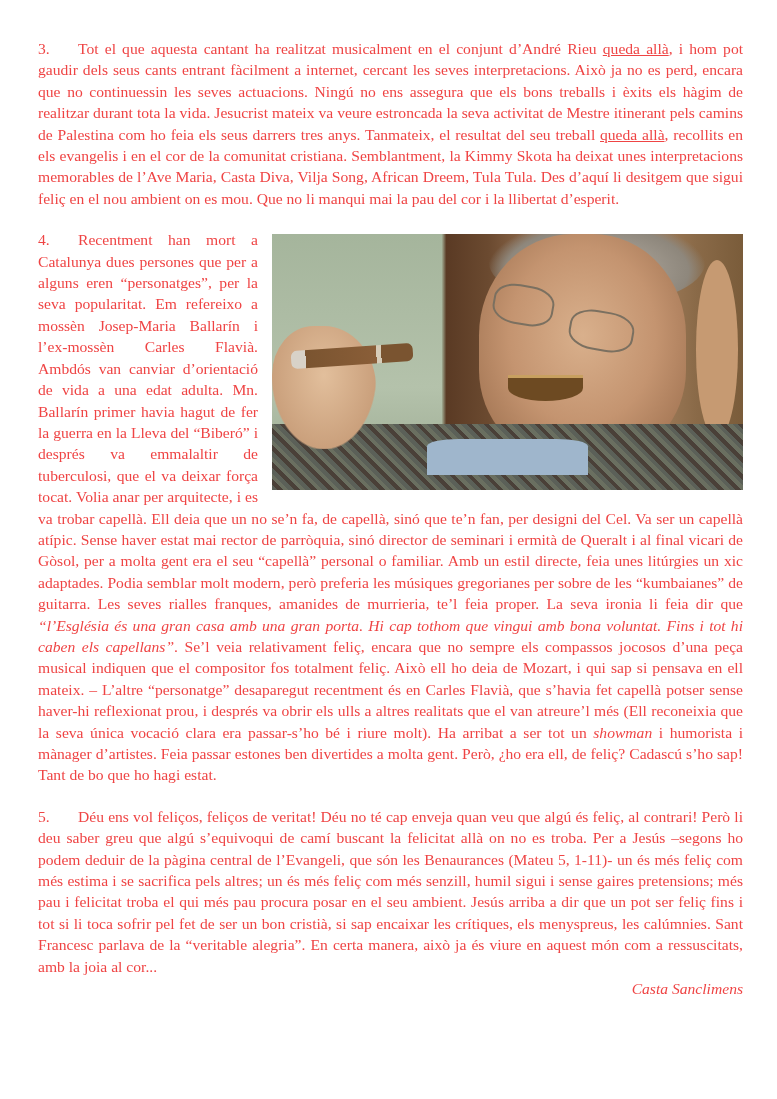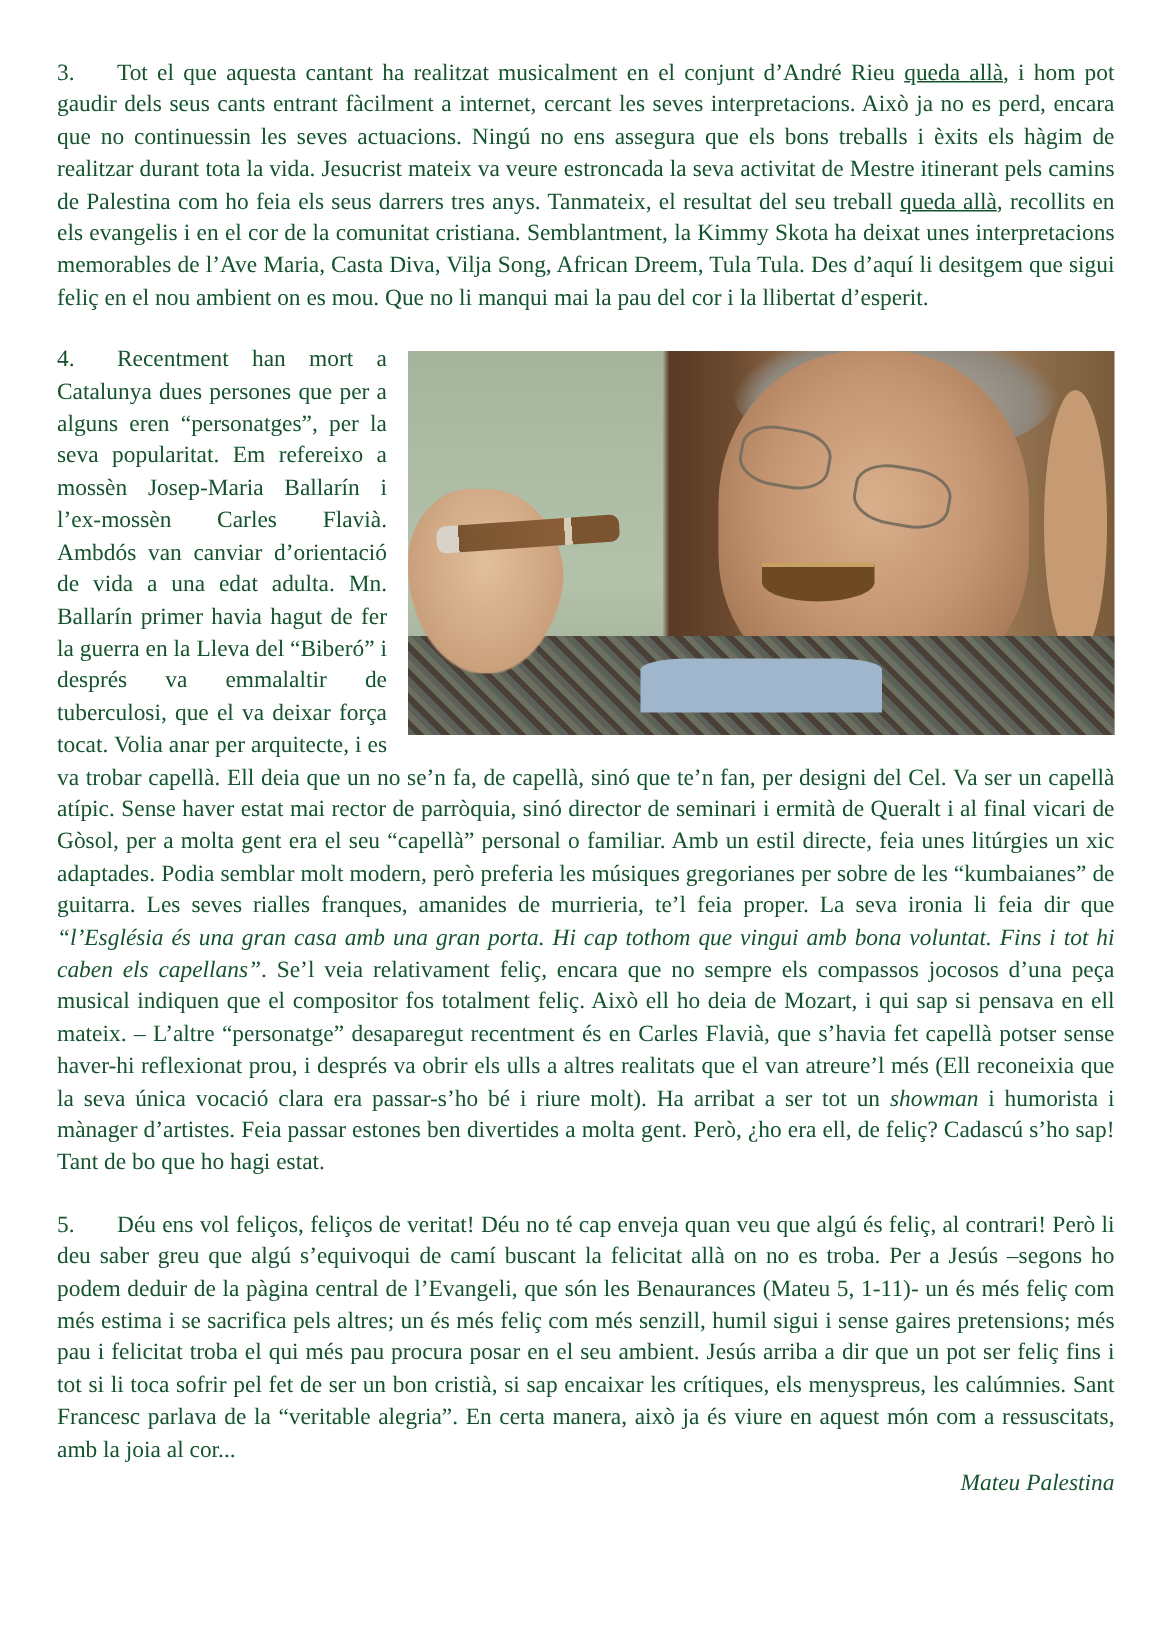--- a/index.html
+++ b/index.html
@@ -1,20 +1,20 @@
 <!DOCTYPE html>
 <html><head>
 <meta charset="utf-8">
 <style>
   html, body { margin: 0; padding: 0; background: #ffffff; }
   body { width: 777px; height: 1099px; position: relative; overflow: hidden; }
   .page {
     position: absolute; left: 38px; top: 38px; width: 705px;
     font-family: "Liberation Serif", serif;
-    font-size: 15.6px; line-height: 21.4px; color: #14532d;
+    font-size: 15.6px; line-height: 21.4px; color: #ef4444;
   }
   .para { text-align: justify; margin: 0 0 20px 0; }
   .num { display: inline-block; width: 40px; }
   .u { text-decoration: underline; }
   .it { font-style: italic; }
   .photo {
     float: right; width: 471px; height: 256px; margin: 5px 0 4px 14px;
     position: relative; overflow: hidden;
     background: linear-gradient(90deg, #a9b9a0 0%, #a9b99f 36%, #5a3a24 37%, #6b4a30 46%, #a07a5a 60%, #b08a68 75%, #8a6a48 90%, #7a5c3a 100%);
   }
@@ -60,14 +60,14 @@
       <span class="hand"></span>
       <span class="cigar"></span>
     </span>
     <span class="num">4.</span><span>Recentment han mort a Catalunya dues persones que per a alguns eren “personatges”, per la seva popularitat. Em refereixo a mossèn Josep-Maria Ballarín i l’ex-mossèn Carles Flavià. Ambdós van canviar d’orientació de vida a una edat adulta. Mn. Ballarín primer havia hagut de fer la guerra en la Lleva del “Biberó” i després va emmalaltir de tuberculosi, que el va deixar força tocat. Volia anar per arquitecte, i es va trobar capellà. Ell deia que un no se’n fa, de capellà, sinó que te’n fan, per designi del Cel. Va ser un capellà atípic. Sense haver estat mai rector de parròquia, sinó director de seminari i ermità de Queralt i al final vicari de Gòsol, per a molta gent era el seu “capellà” personal o familiar. Amb un estil directe, feia unes litúrgies un xic adaptades. Podia semblar molt modern, però preferia les músiques gregorianes per sobre de les “kumbaianes” de guitarra. Les seves rialles franques, amanides de murrieria, te’l feia proper. La seva ironia li feia dir que </span><span class="it">“l’Església és una gran casa amb una gran porta. Hi cap tothom que vingui amb bona voluntat. Fins i tot hi caben els capellans”</span><span>. Se’l veia relativament feliç, encara que no sempre els compassos jocosos d’una peça musical indiquen que el compositor fos totalment feliç. Això ell ho deia de Mozart, i qui sap si pensava en ell mateix. – L’altre “personatge” desaparegut recentment és en Carles Flavià, que s’havia fet capellà potser sense haver-hi reflexionat prou, i després va obrir els ulls a altres realitats que el van atreure’l més (Ell reconeixia que la seva única vocació clara era passar-s’ho bé i riure molt). Ha arribat a ser tot un </span><span class="it">showman</span><span> i humorista i mànager d’artistes. Feia passar estones ben divertides a molta gent. Però, ¿ho era ell, de feliç? Cadascú s’ho sap! Tant de bo que ho hagi estat.</span>
   </p>
 
   <p class="para">
     <span class="num">5.</span><span>Déu ens vol feliços, feliços de veritat! Déu no té cap enveja quan veu que algú és feliç, al contrari! Però li deu saber greu que algú s’equivoqui de camí buscant la felicitat allà on no es troba. Per a Jesús –segons ho podem deduir de la pàgina central de l’Evangeli, que són les Benaurances (Mateu 5, 1-11)- un és més feliç com més estima i se sacrifica pels altres; un és més feliç com més senzill, humil sigui i sense gaires pretensions; més pau i felicitat troba el qui més pau procura posar en el seu ambient. Jesús arriba a dir que un pot ser feliç fins i tot si li toca sofrir pel fet de ser un bon cristià, si sap encaixar les crítiques, els menyspreus, les calúmnies. Sant Francesc parlava de la “veritable alegria”. En certa manera, això ja és viure en aquest món com a ressuscitats, amb la joia al cor...</span>
   </p>
 
-  <div class="sign">Mateu Palestina</div>
+  <div class="sign">Casta Sanclimens</div>
 </div>
 
 </body></html>

